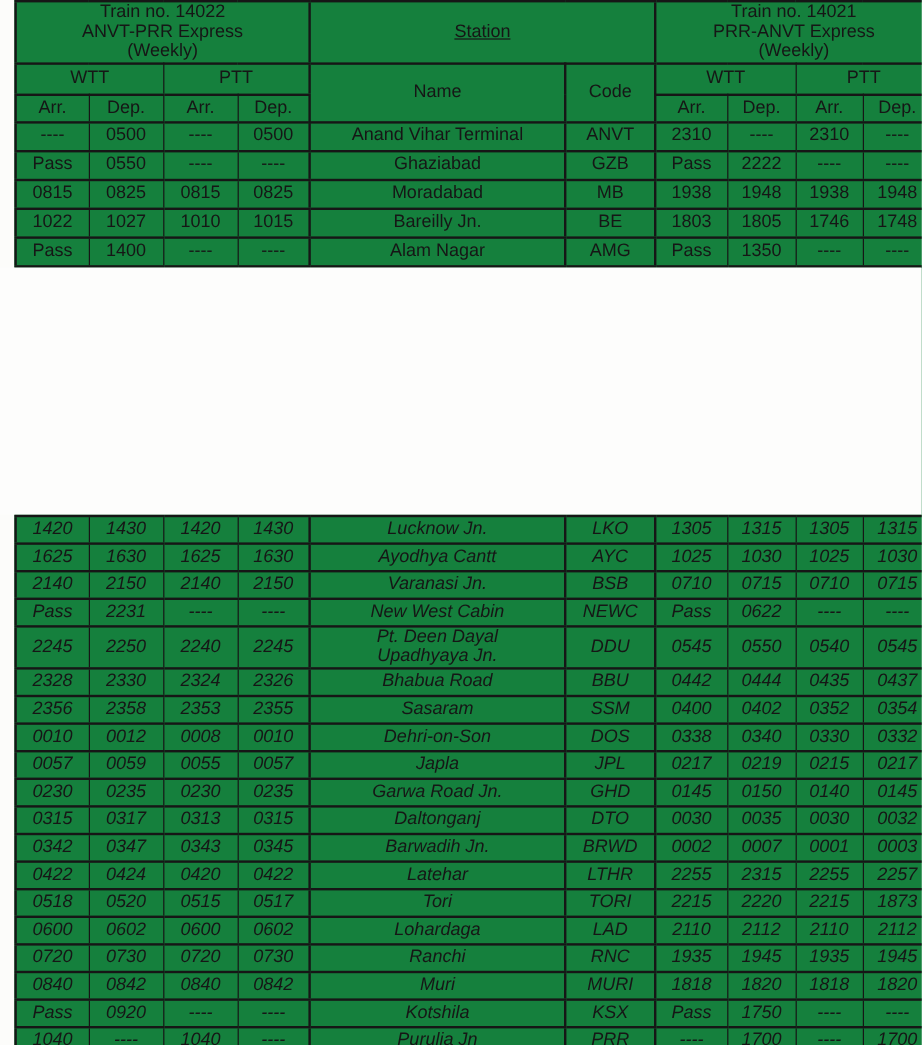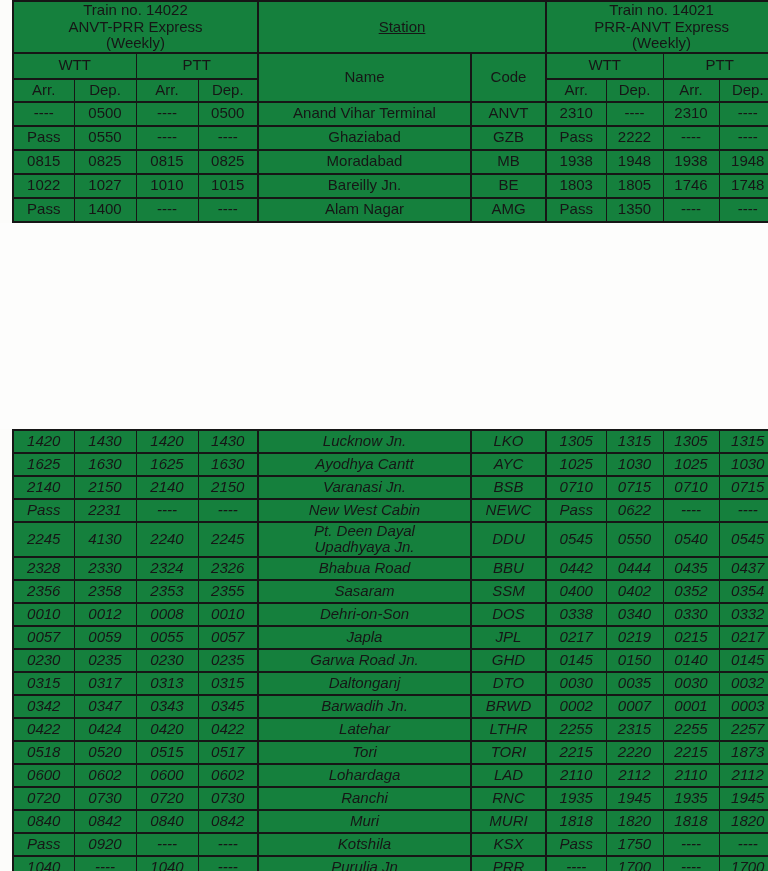--- a/index.html
+++ b/index.html
@@ -220,21 +220,21 @@
         <td>----</td>
         <td class="name-cell v2l">New West Cabin</td>
         <td class="v2l">NEWC</td>
         <td class="v2l">Pass</td>
         <td>0622</td>
         <td>----</td>
         <td>----</td>
       </tr>
       <tr class="tall">
         <td>2245</td>
-        <td>4130</td>
+        <td>2250</td>
         <td>2240</td>
         <td>2245</td>
         <td class="name-cell v2l">Pt. Deen Dayal Upadhyaya Jn.</td>
         <td class="v2l">DDU</td>
         <td class="v2l">0545</td>
         <td>0550</td>
         <td>0540</td>
         <td>0545</td>
       </tr>
       <tr>

